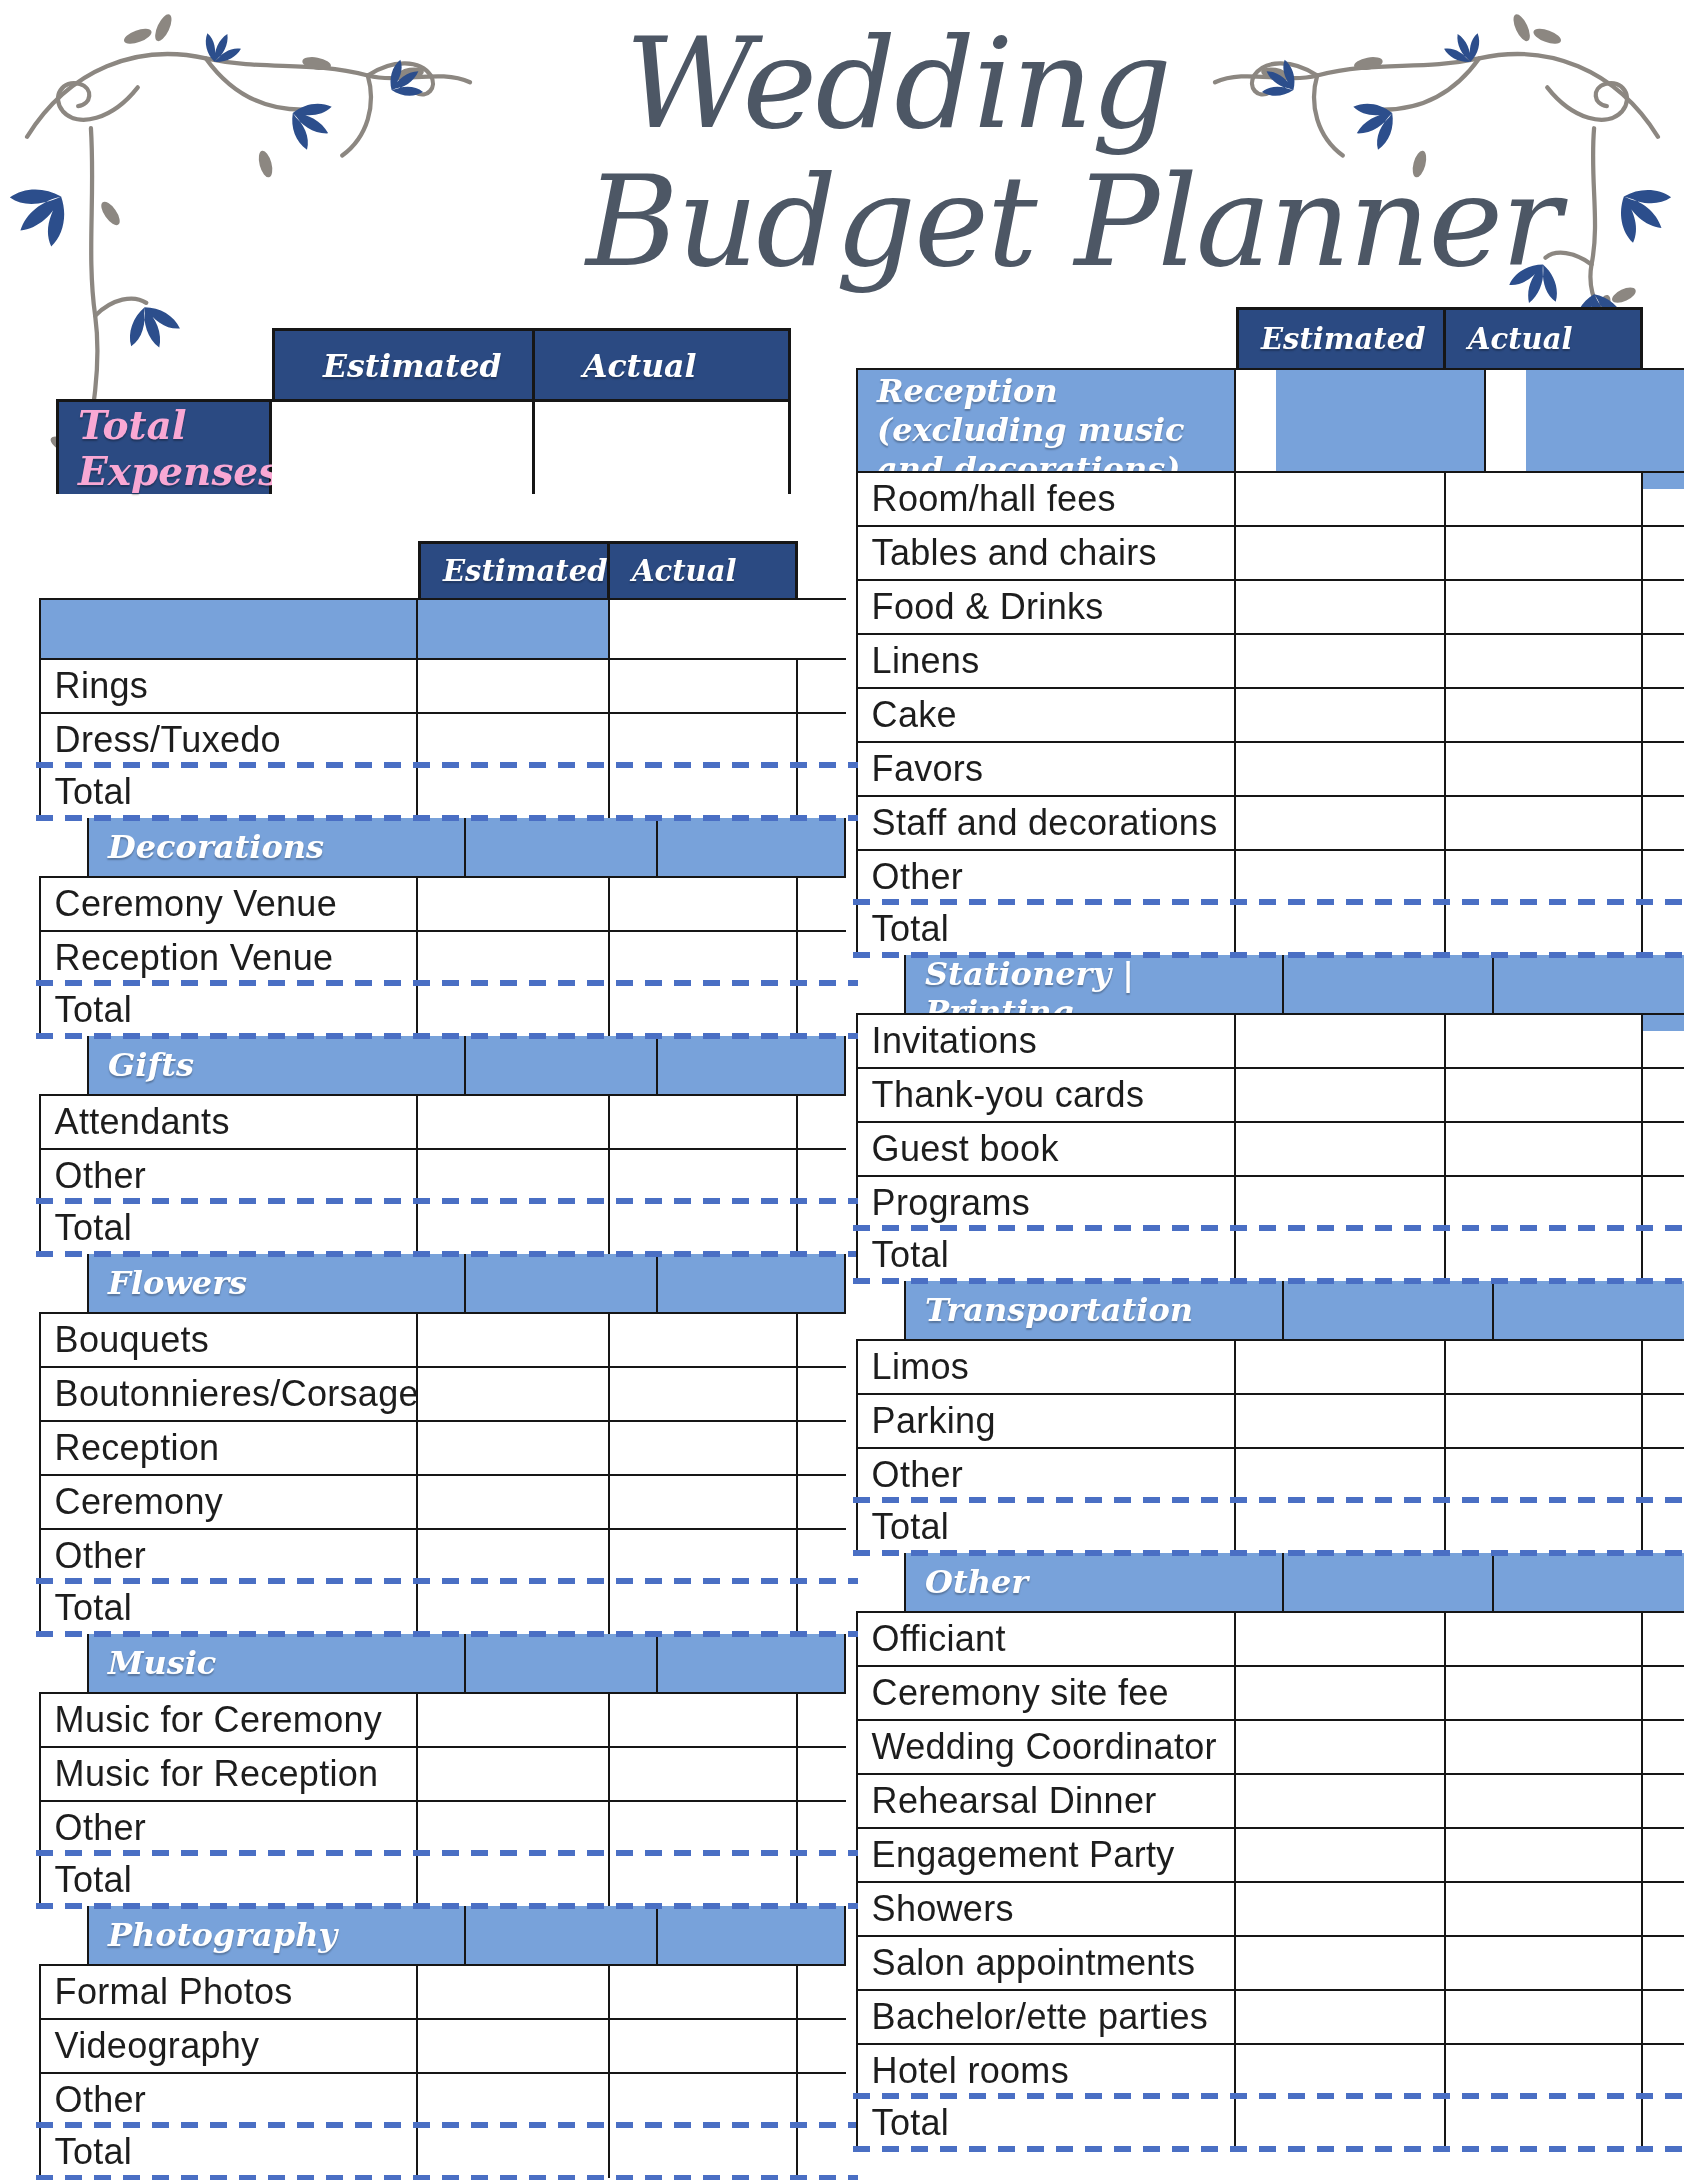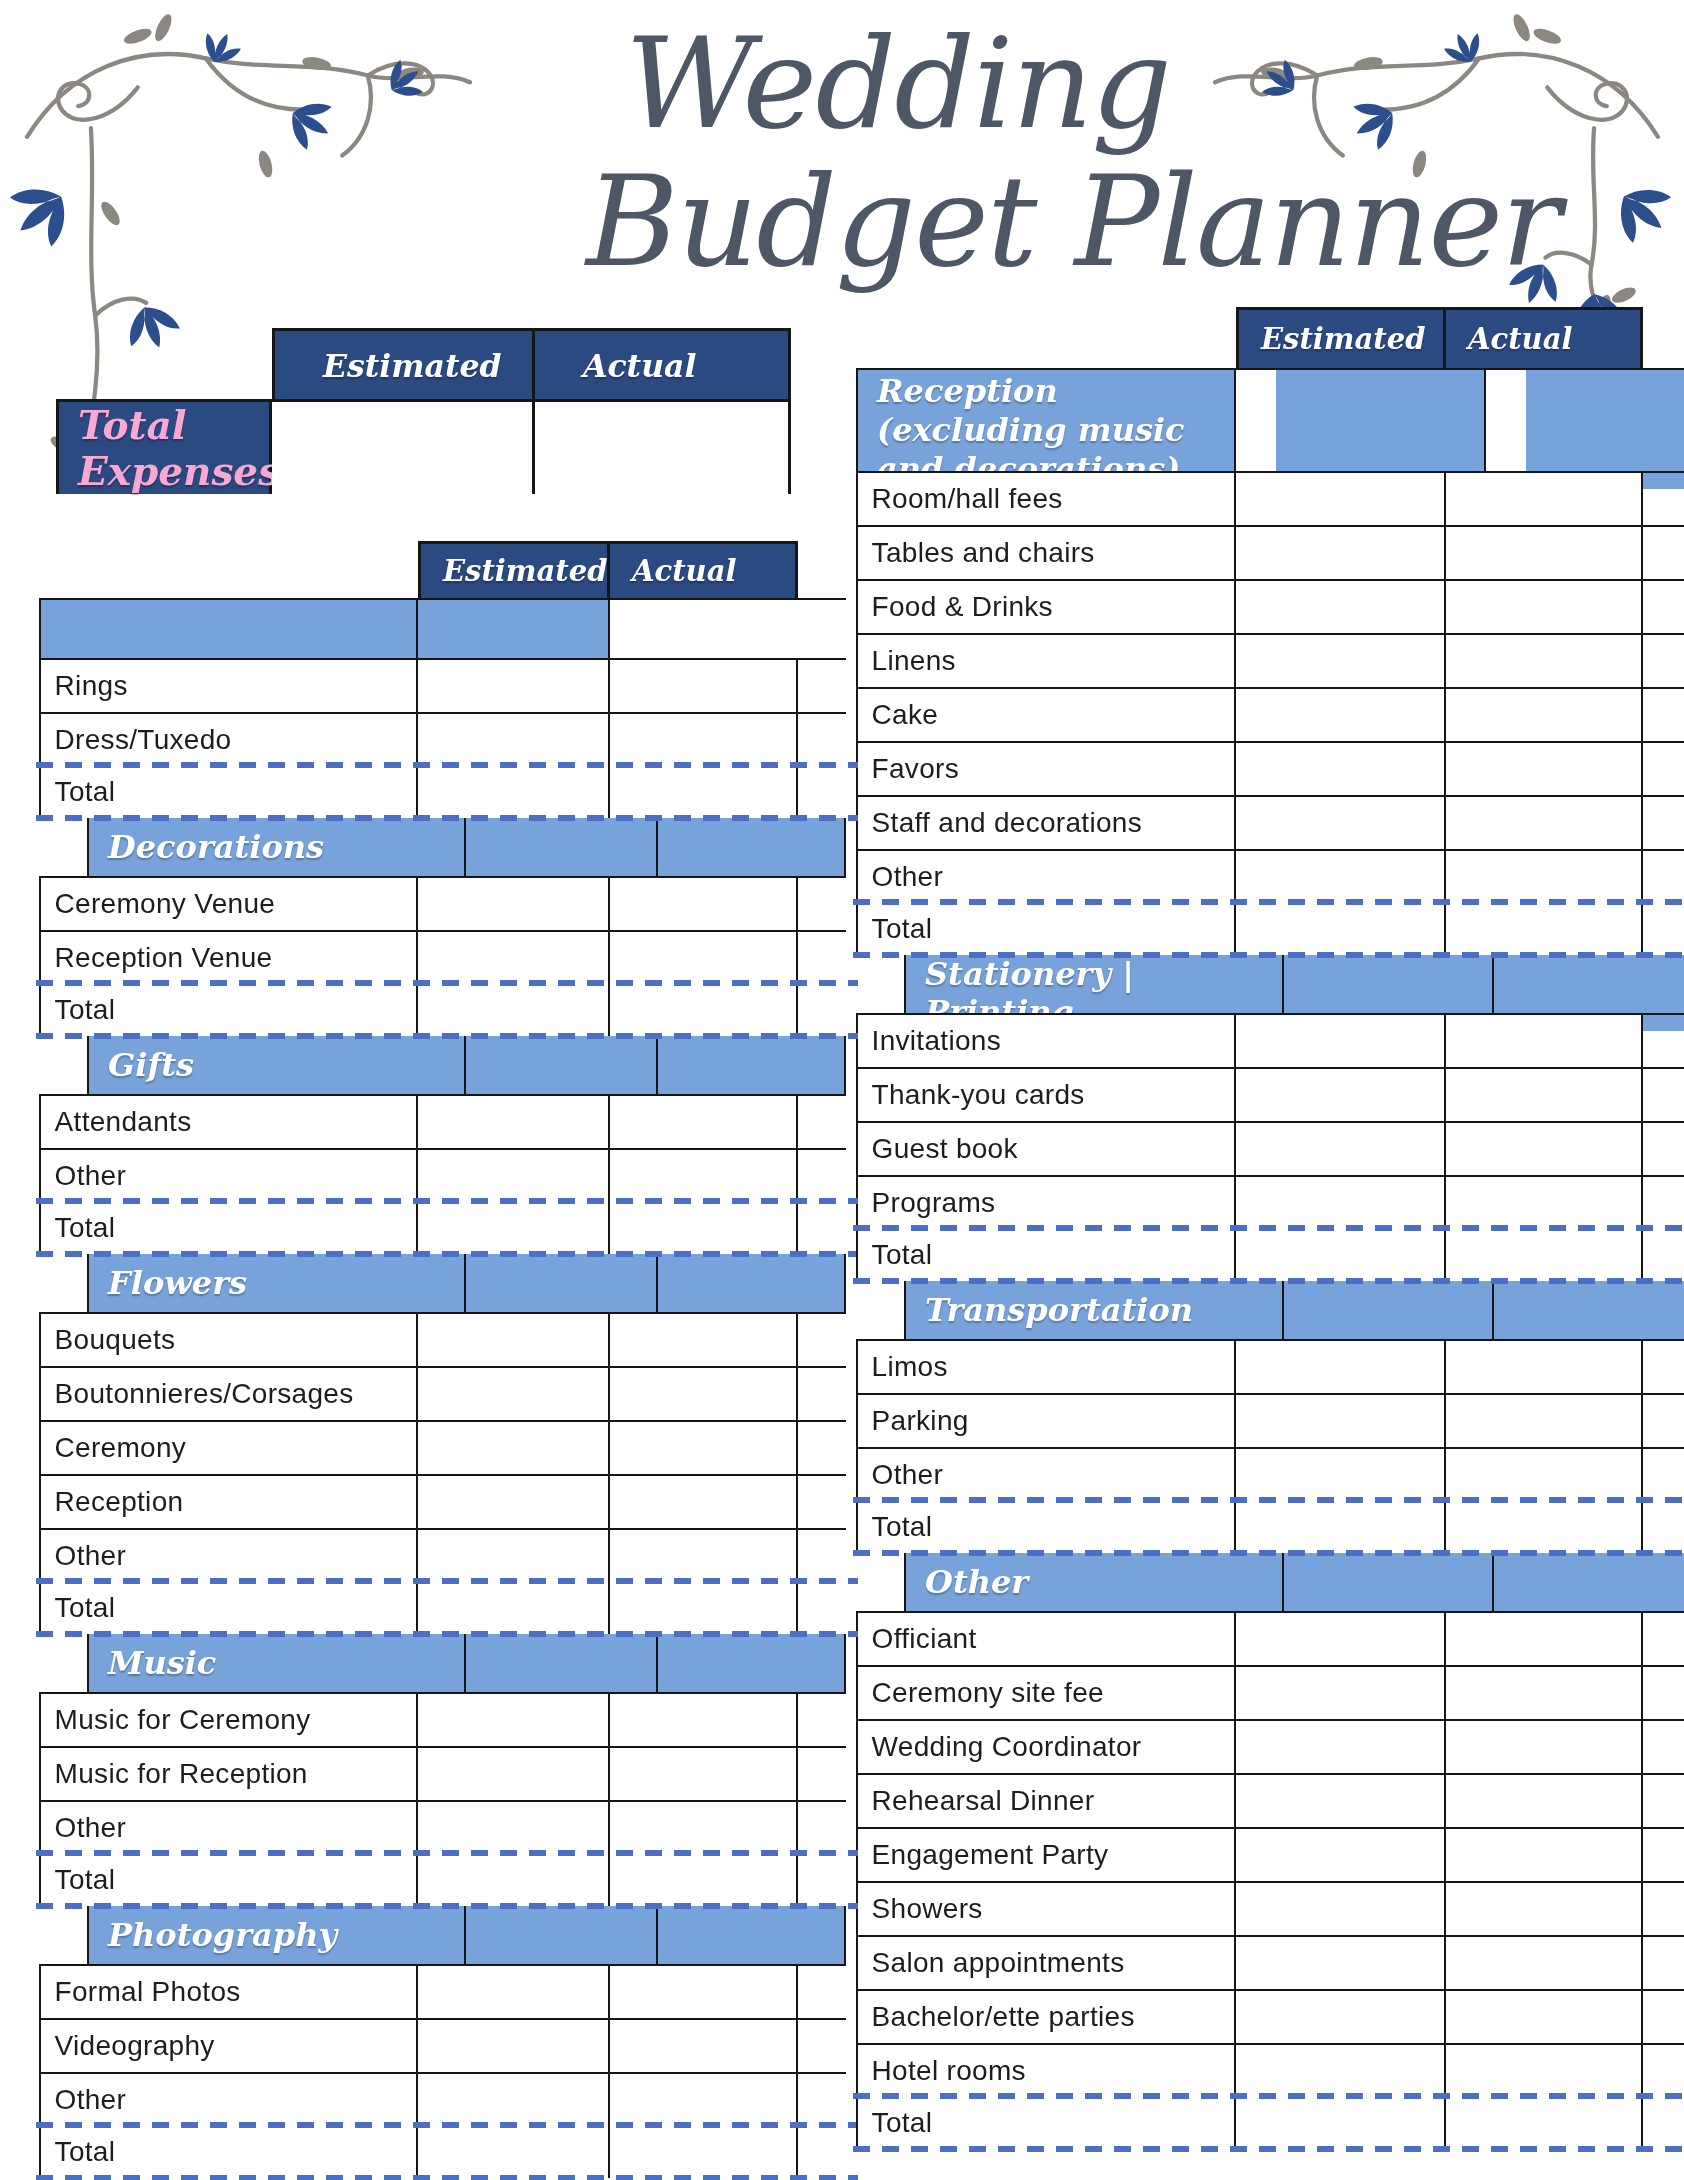--- a/index.html
+++ b/index.html
@@ -41,21 +41,21 @@
         border-right:3.4px solid var(--border-black);}
   .row.header .cell.hdr:nth-child(2){border-left:3.4px solid var(--border-black);}
   .hdr{color:#fff;font-size:29px;padding-left:22px;text-shadow:0 1.7px 1.7px rgba(0,0,0,.28);}
 
   
   .row.sec .cell{background:var(--light-blue);}
   .secname{color:#fff;font-size:32px;padding-left:19px;text-shadow:0 1.7px 1.7px rgba(0,0,0,.28);}
   .row.sec.multiline .secname{line-height:1.22;padding-top:1.7px;padding-right:5.1px;}
 
   
-  .label{font-size:28px;color:#1d1d1d;padding-left:13.6px;letter-spacing:0.3px;}
+  .label{font-size:36px;color:#1d1d1d;padding-left:13.6px;letter-spacing:0.3px;}
 
   
   .row.total{border-top:none;z-index:2;}
   .row.after-total{border-top:none;margin-left:48px;}
   .row.total::before,.row.total::after{
     content:"";position:absolute;left:-3.4px;right:-12px;height:6px;z-index:3;
     background:repeating-linear-gradient(90deg,var(--dashed-blue) 0 17px,transparent 17px 29px);}
   .row.total::before{top:-4.3px;}
   .row.total::after{bottom:-3.4px;}
 
@@ -246,26 +246,26 @@
       <div class="cell label">Bouquets</div>
       <div class="cell value"></div>
       <div class="cell value"></div>
     </div>
     <div class="row item">
       <div class="cell label">Boutonnieres/Corsages</div>
       <div class="cell value"></div>
       <div class="cell value"></div>
     </div>
     <div class="row item">
+      <div class="cell label">Reception</div>
+      <div class="cell value"></div>
+      <div class="cell value"></div>
+    </div>
+    <div class="row item">
       <div class="cell label">Ceremony</div>
-      <div class="cell value"></div>
-      <div class="cell value"></div>
-    </div>
-    <div class="row item">
-      <div class="cell label">Reception</div>
       <div class="cell value"></div>
       <div class="cell value"></div>
     </div>
     <div class="row item">
       <div class="cell label">Other</div>
       <div class="cell value"></div>
       <div class="cell value"></div>
     </div>
     <div class="row item total">
       <div class="cell label">Total</div>

